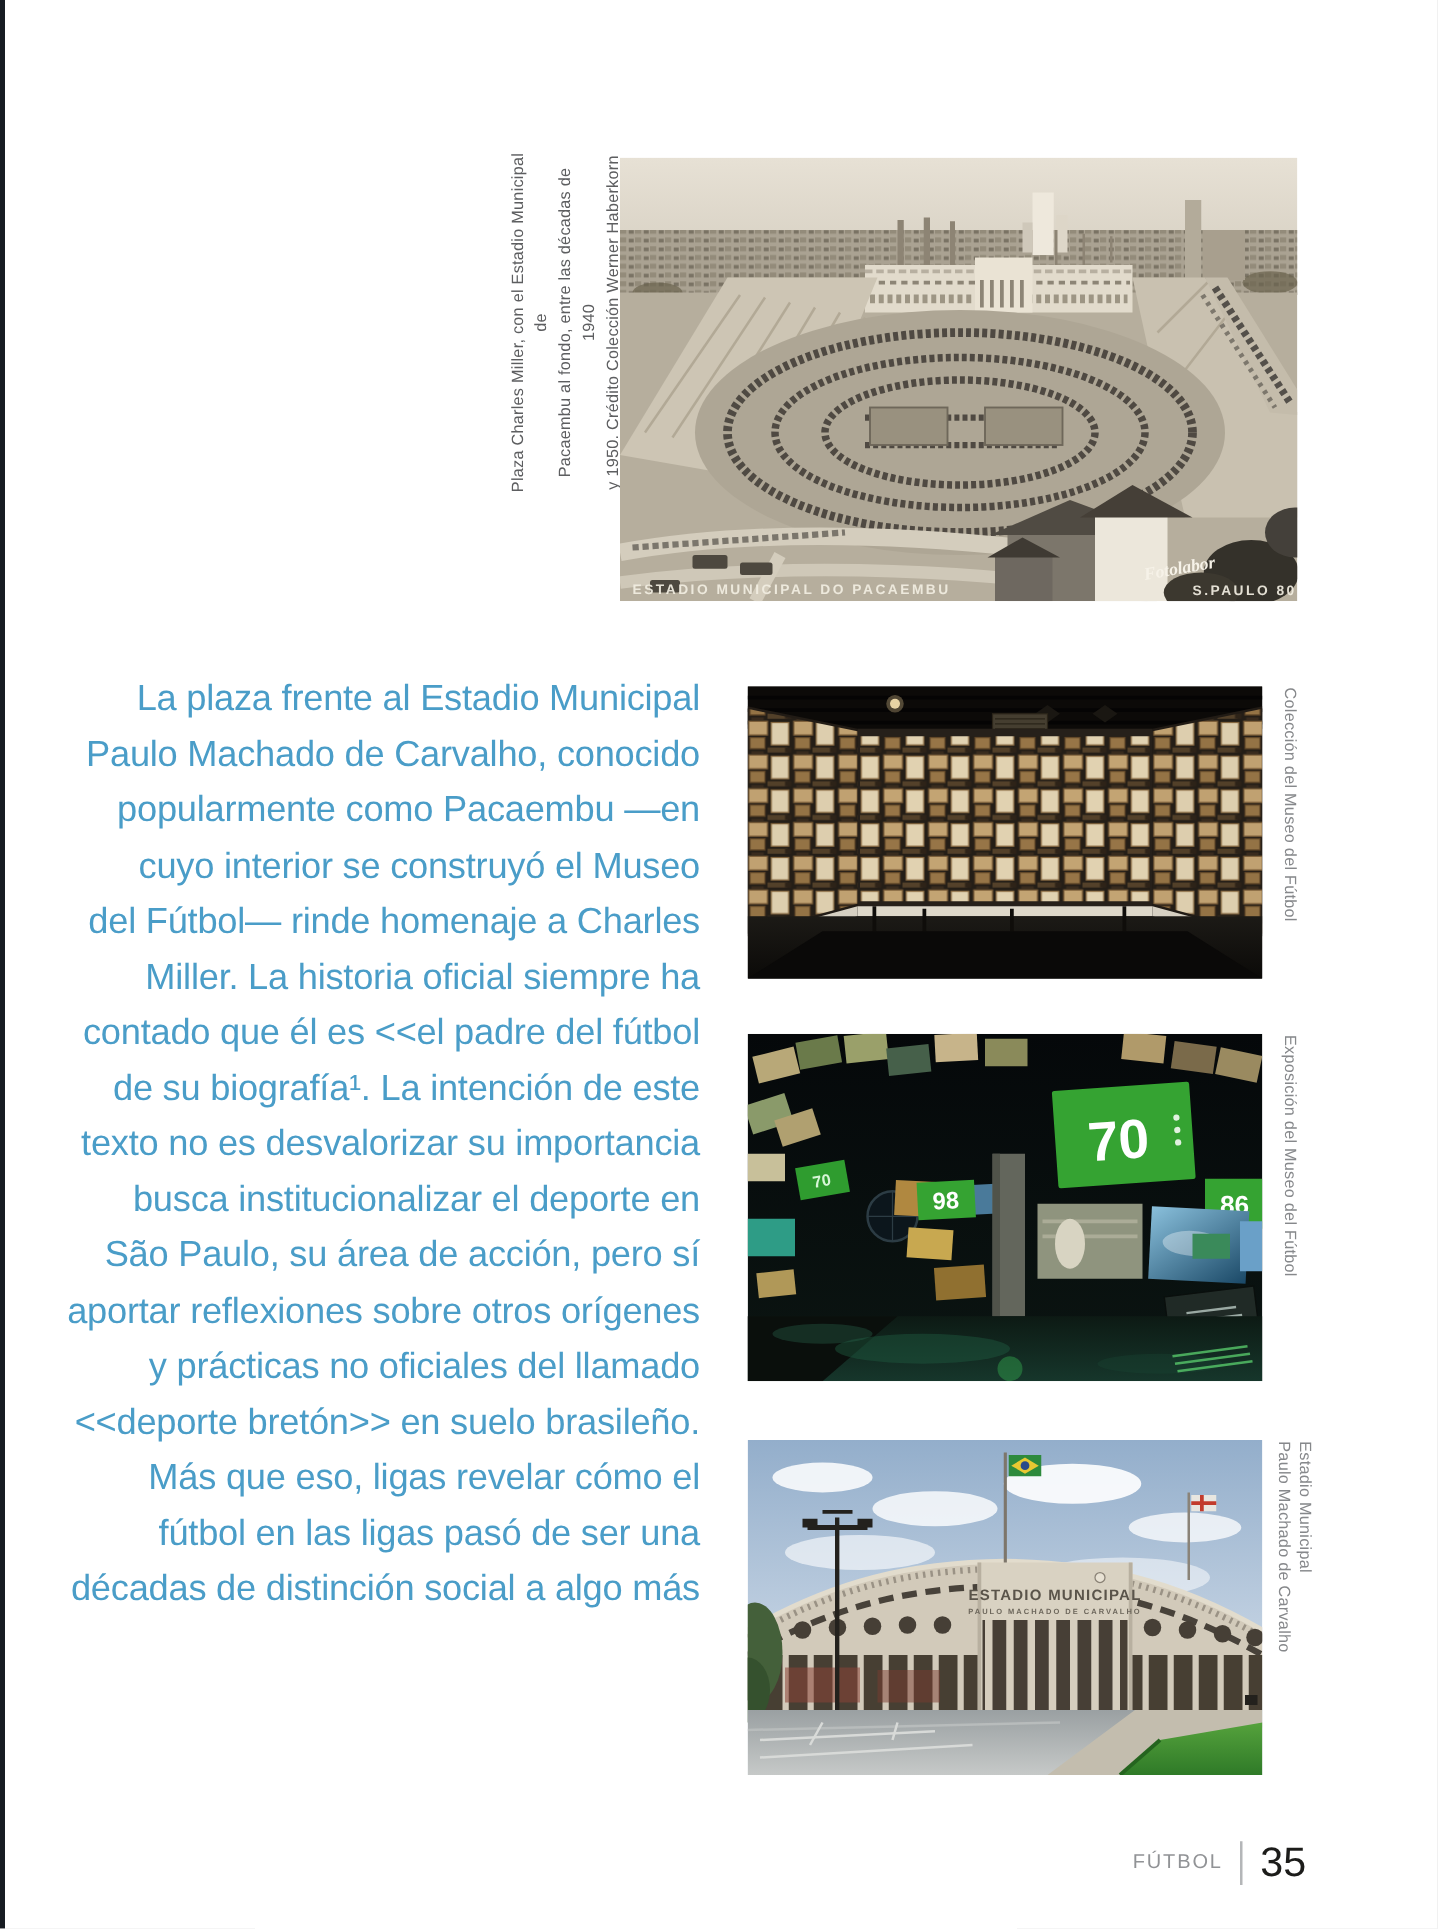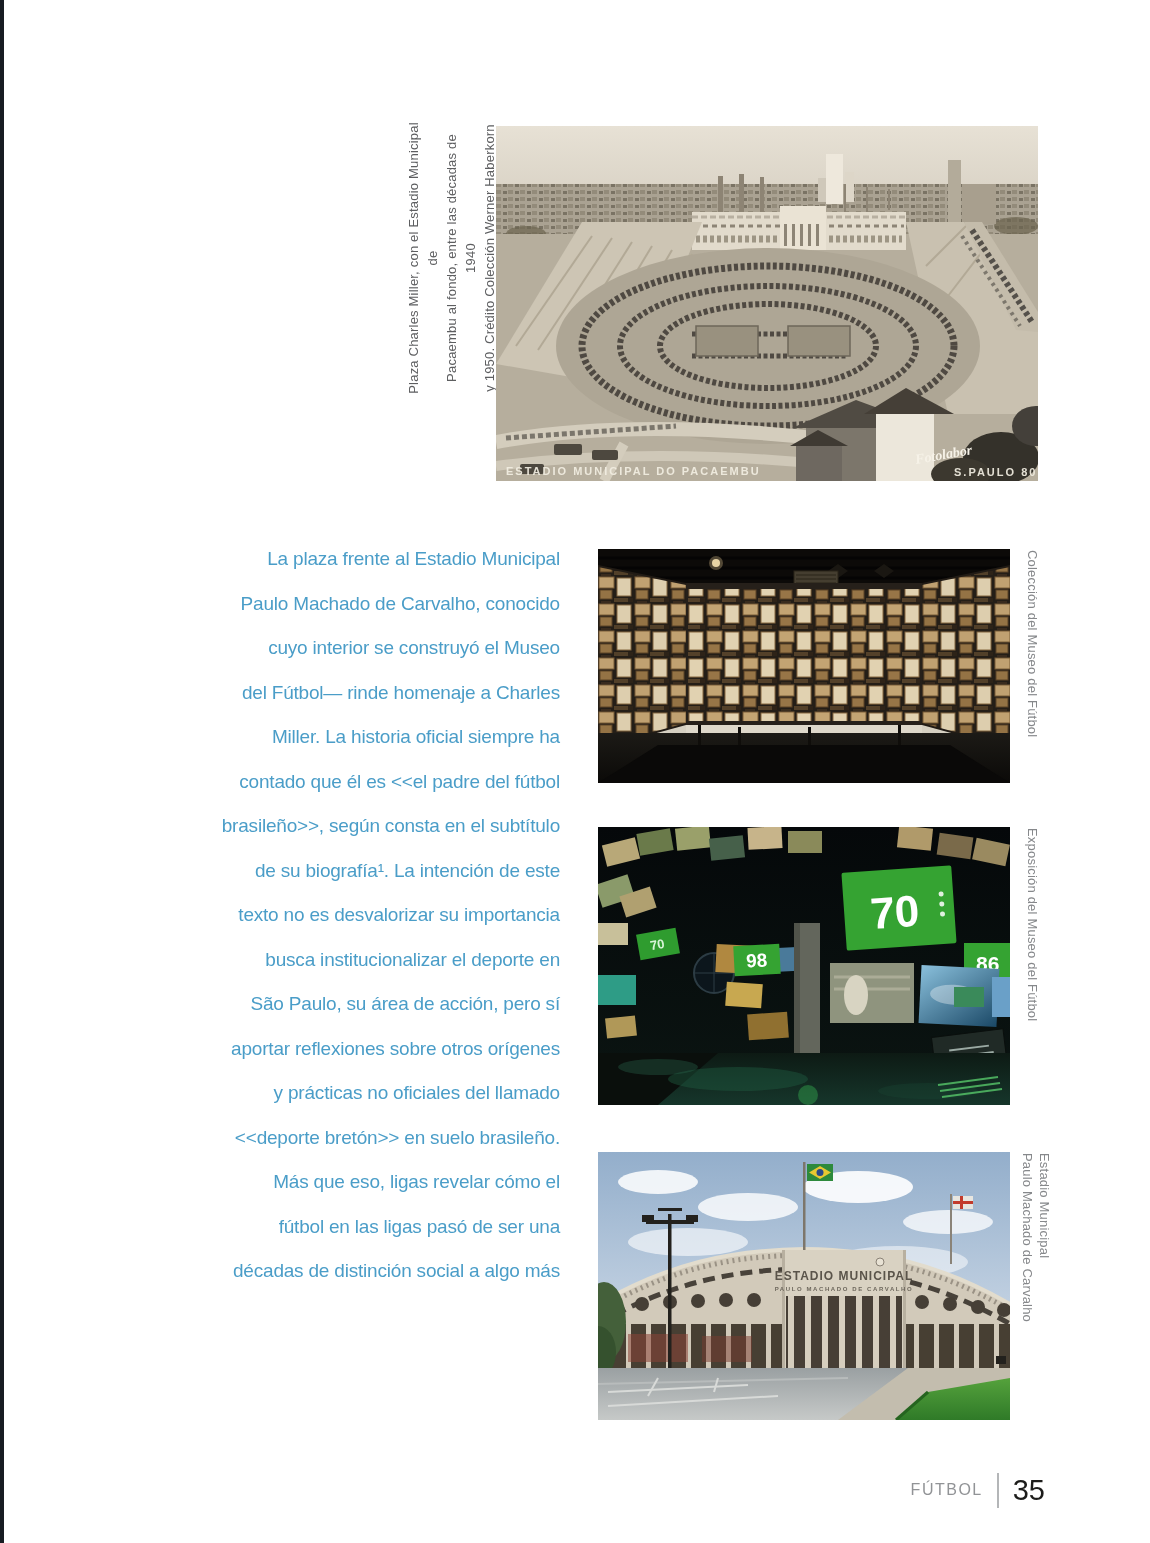--- a/index.html
+++ b/index.html
@@ -20,29 +20,29 @@
     font-size:13px;line-height:19px;color:#5d5e60;letter-spacing:.2px;}
   .cap-right{position:absolute;transform:rotate(90deg);transform-origin:top left;
     font-size:13px;line-height:17px;color:#86888b;letter-spacing:.2px;}
   #cap2{left:1041px;top:550px;width:234px;height:20px;}
   #cap3{left:1041px;top:828px;width:278px;height:20px;}
   #cap4{left:1053px;top:1153px;width:268px;height:36px;}
 
   
   #bodytext{position:absolute;top:537px;left:40px;width:520px;
     display:flex;flex-direction:column;align-items:flex-end;
-    color:#4a9dc8;font-size:19px;line-height:44.5px;letter-spacing:-.2px;}
+    color:#4a9dc8;font-size:29px;line-height:44.5px;letter-spacing:-.2px;}
   #bodytext .bl{white-space:nowrap;height:44.5px;}
 
   
   #footer{position:absolute;top:1470px;left:800px;width:245px;height:40px;
     display:flex;justify-content:flex-end;align-items:center;gap:14px;}
   #footer .section{font-size:16px;letter-spacing:1.5px;color:#919396;}
   #footer .divider{width:2px;height:35px;background:#b4b6b8;}
-  #footer .pagenum{font-size:29px;color:#1c1c1a;}
+  #footer .pagenum{font-size:33px;color:#1c1c1a;}
 
   
   .p1t{font-family:"Liberation Sans",sans-serif;font-weight:bold;font-size:11px;
        fill:#f2eee2;letter-spacing:2px;opacity:.92;}
   .p1s{font-family:"Liberation Serif",serif;font-style:italic;font-weight:bold;
        font-size:14px;fill:#f6f2e8;}
   .p3n{font-family:"Liberation Sans",sans-serif;font-weight:bold;font-size:44px;fill:#ffffff;}
   .p3n2{font-family:"Liberation Sans",sans-serif;font-weight:bold;font-size:19px;fill:#ffffff;}
   .p3n3{font-family:"Liberation Sans",sans-serif;font-weight:bold;font-size:21px;fill:#ffffff;}
   .p3n4{font-family:"Liberation Sans",sans-serif;font-weight:bold;font-size:13px;fill:#eaffea;opacity:.9;}
@@ -158,25 +158,25 @@
 
     <text class="p1t" x="10" y="349">ESTADIO MUNICIPAL DO PACAEMBU</text>
     <text class="p1s" x="420" y="338" transform="rotate(-10 420 338)">Fotolabor</text>
     <text class="p1t" x="458" y="350">S.PAULO 80</text>
   </svg>
   </div>
 
   <div id="bodytext">
     <div class="bl">La plaza frente al Estadio Municipal</div>
     <div class="bl">Paulo Machado de Carvalho, conocido</div>
+    <div class="bl">popularmente como Pacaembu —en</div>
     <div class="bl">cuyo interior se construyó el Museo</div>
     <div class="bl">del Fútbol— rinde homenaje a Charles</div>
     <div class="bl">Miller. La historia oficial siempre ha</div>
     <div class="bl">contado que él es &lt;&lt;el padre del fútbol</div>
-    <div class="bl">brasileño&gt;&gt;, según consta en el subtítulo</div>
     <div class="bl">de su biografía¹. La intención de este</div>
     <div class="bl">texto no es desvalorizar su importancia</div>
     <div class="bl">busca institucionalizar el deporte en</div>
     <div class="bl">São Paulo, su área de acción, pero sí</div>
     <div class="bl">aportar reflexiones sobre otros orígenes</div>
     <div class="bl">y prácticas no oficiales del llamado</div>
     <div class="bl">&lt;&lt;deporte bretón&gt;&gt; en suelo brasileño.</div>
     <div class="bl">Más que eso, ligas revelar cómo el</div>
     <div class="bl">fútbol en las ligas pasó de ser una</div>
     <div class="bl">décadas de distinción social a algo más</div>

